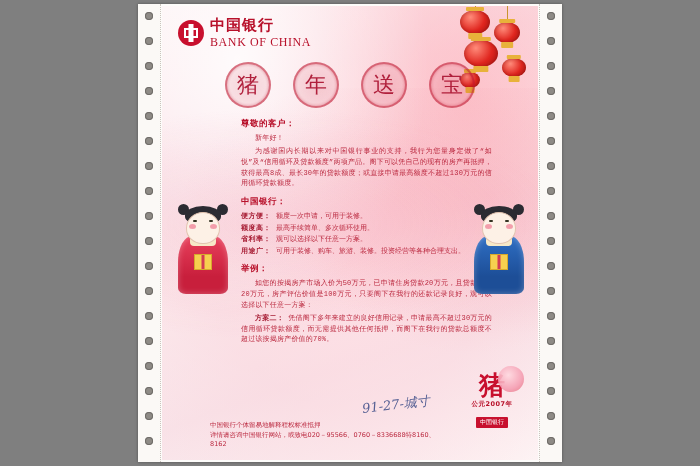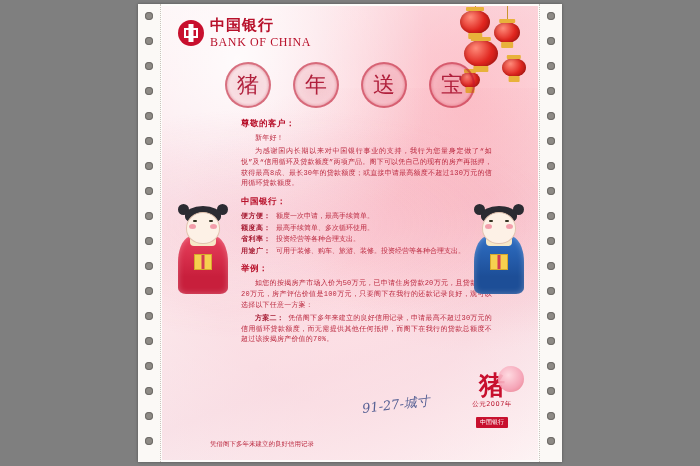--- a/index.html
+++ b/index.html
@@ -357,20 +357,21 @@
     font-size: 26px;
     font-weight: bold;
     color: #c8102e;
     line-height: 1;
   }
   .pig-sub {
     margin-top: 2px;
     font-size: 6.5px;
     color: #b8112b;
     letter-spacing: 0.5px;
+    font-weight: bold;
   }
   .pig-chip {
     display: inline-block;
     margin-top: 2px;
     padding: 1px 4px;
     background: #c8102e;
     color: #fff;
     font-size: 6px;
     border-radius: 1px;
   }
@@ -522,29 +523,29 @@
       <div class="body">
         <div class="h-red">尊敬的客户：</div>
         <p class="t indent">新年好！</p>
         <p class="t indent">为感谢国内长期以来对中国银行事业的支持，我行为您量身定做了“如悦”及“信用循环及贷款额度”两项产品。阁下可以凭自己的现有的房产再抵押，获得最高8成、最长30年的贷款额度；或直接申请最高额度不超过130万元的信用循环贷款额度。</p>
 
         <div class="sec">
           <div class="h-red">中国银行：</div>
           <div class="feat-list">
             <div class="feat">
               <span class="feat-k">便方便：</span>
-              <span class="feat-v">额度一次申请，最高手续简单。</span>
+              <span class="feat-v">额度一次申请，可用于装修。</span>
             </div>
             <div class="feat">
               <span class="feat-k">额度高：</span>
               <span class="feat-v">最高手续简单、多次循环使用。</span>
             </div>
             <div class="feat">
               <span class="feat-k">省利率：</span>
-              <span class="feat-v">投资经营等各种合理支出。</span>
+              <span class="feat-v">观可以选择以下任意一方案。</span>
             </div>
             <div class="feat">
               <span class="feat-k">用途广：</span>
               <span class="feat-v">可用于装修、购车、旅游、装修。投资经营等各种合理支出。</span>
             </div>
           </div>
         </div>
 
         <div class="sec">
           <div class="h-red">举例：</div>
@@ -559,18 +560,19 @@
       <div class="handwriting">91-27-城寸</div>
 
       <div class="pig-emblem">
         <div class="pig-round"></div>
         <div class="pig-glyph">猪</div>
         <div class="pig-sub">公元2007年</div>
         <div class="pig-chip">中国银行</div>
       </div>
 
       <div class="contact">
-        <div class="contact-line">凭借阁下多年来建立的良好信用记录</div>
+        <div class="contact-line">中国银行个体留易地解释程权标准抵押</div>
+        <div class="contact-line">详情请咨询中国银行网站，或致电020－95566、0760－8336688特8160、8162</div>
       </div>
 
     </div>
   </div>
 </div>
 
 </body></html>

